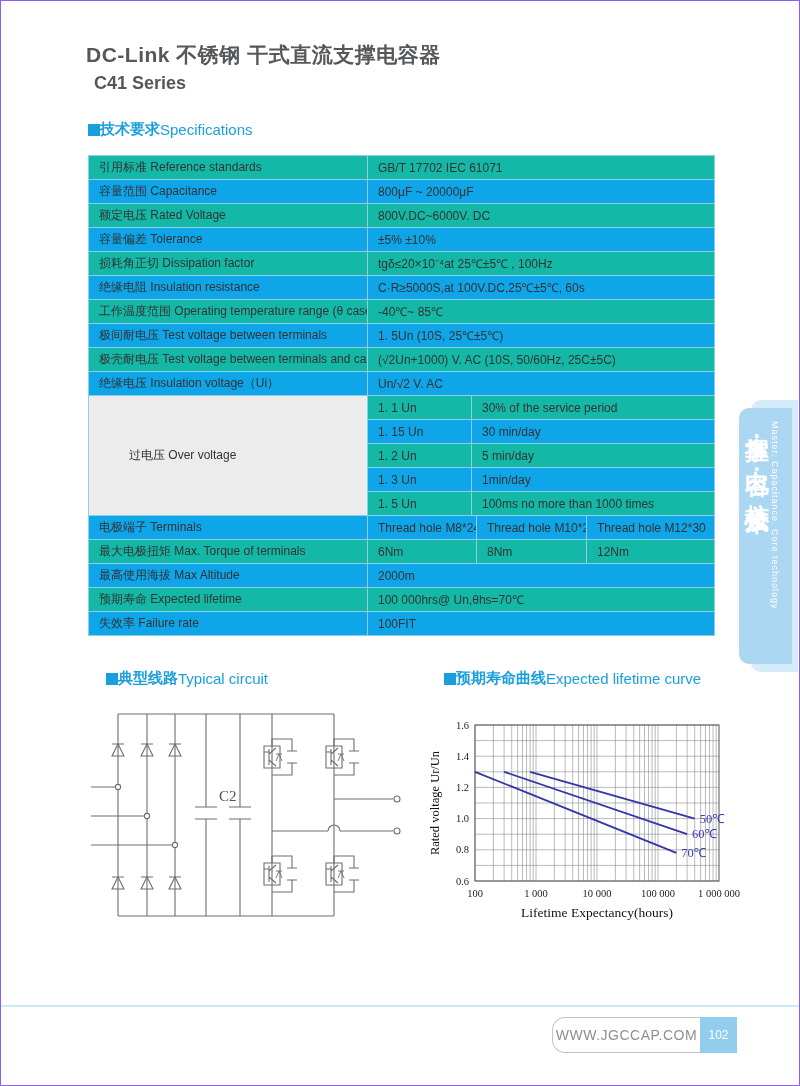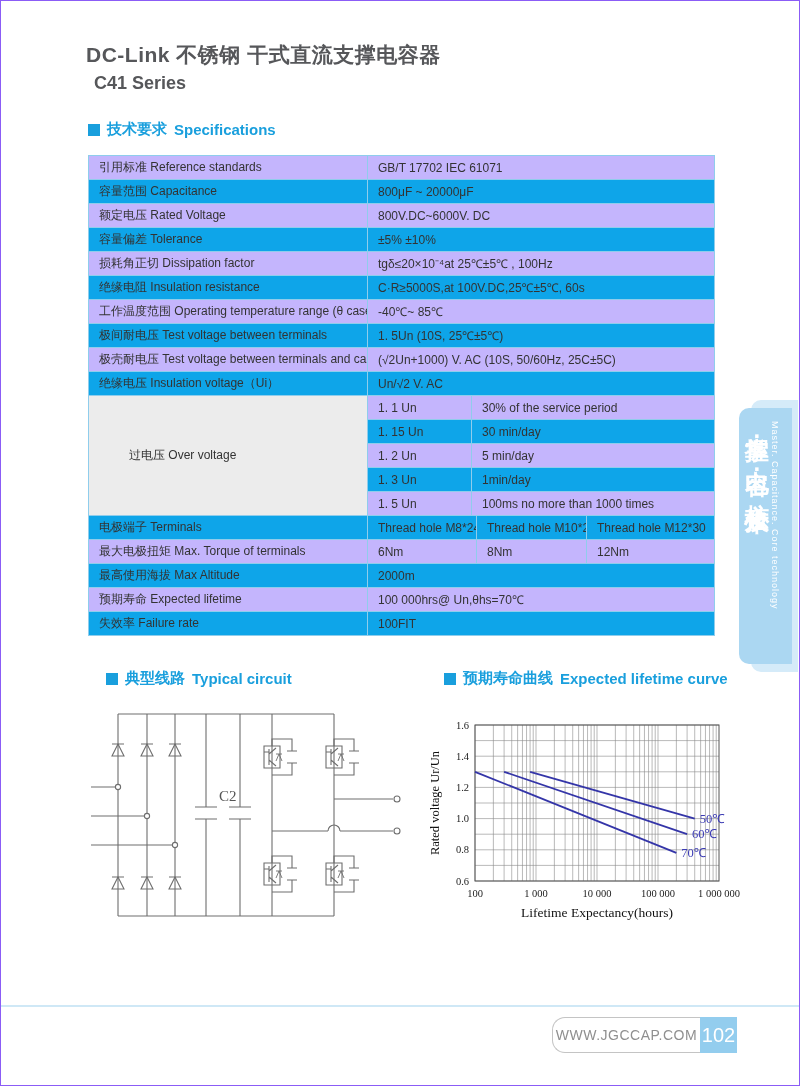--- a/index.html
+++ b/index.html
@@ -3,51 +3,51 @@
 <meta charset="utf-8">
 <style>
   html,body{margin:0;padding:0;background:#fff;}
   .page{position:relative;width:798px;height:1084px;border:1px solid #8b5cf6;background:#fff;overflow:hidden;
         font-family:"Liberation Sans",sans-serif;color:#333;}
   
   .title-block{position:absolute;left:85px;top:40px;color:#56575a;}
   .title-line1{font-size:21px;font-weight:bold;letter-spacing:0.5px;}
   .title-line2{font-size:18px;font-weight:bold;margin-top:4px;margin-left:8px;}
   
-  .sec-head{position:absolute;font-size:15px;color:#199fdd;display:flex;align-items:center;gap:7px;}
+  .sec-head{position:absolute;font-size:15px;color:#199fdd;display:flex;align-items:center;}
   .sec-bullet{width:12px;height:12px;background:#199fdd;flex:0 0 auto;}
   .sec-zh{font-weight:bold;}
-  .sec-en{font-weight:bold;}
+  .sec-en{font-weight:normal;}
   
   #spec-table{position:absolute;left:87px;top:154px;border-collapse:collapse;table-layout:fixed;width:626px;
               font-size:12px;color:#333;}
   #spec-table td{border:1px solid #8fcdec;height:23px;padding:0 6px 0 10px;vertical-align:middle;
                  overflow:hidden;white-space:nowrap;}
-  #spec-table tr.g td{background:#c4b5fd;}
+  #spec-table tr.g td{background:#14b8a6;}
   #spec-table tr.w td{background:#0ea5e9;}
   #spec-table td.ov{background:#ececec !important;padding-left:40px;}
   
   .circuit-svg{position:absolute;left:78px;top:698px;}
   .chart-svg{position:absolute;left:425px;top:700px;}
   
   .tab-back{position:absolute;left:750px;top:399px;width:47px;height:272px;background:#d5ebf9;
             border-radius:10px 0 0 10px;}
   .tab-front{position:absolute;left:738px;top:407px;width:53px;height:256px;background:#abd7f2;
              border-radius:10px 0 0 10px;}
   .tab-zh{position:absolute;left:743px;top:417px;height:240px;writing-mode:vertical-rl;text-orientation:upright;
           color:#ffffff;font-size:24px;font-weight:bold;letter-spacing:2px;line-height:26px;}
   .tab-en{position:absolute;left:769px;top:420px;height:236px;writing-mode:vertical-rl;text-orientation:mixed;
           color:#ffffff;font-size:9px;letter-spacing:1px;}
   
   .footer-line{position:absolute;left:0;top:1004px;width:798px;height:2px;background:#cfe8f6;}
   .footer-pill{position:absolute;left:551px;top:1016px;height:36px;display:flex;align-items:stretch;}
   .footer-site{width:147px;background:#fff;border:1px solid #c4c4c4;border-right:none;
                border-radius:13px 0 0 13px;display:flex;align-items:center;justify-content:center;
                color:#8f8f8f;font-size:14px;letter-spacing:0.5px;}
-  .footer-num{width:37px;background:#93cdee;color:#fff;font-size:20px;display:flex;align-items:center;
+  .footer-num{width:37px;background:#93cdee;color:#fff;font-size:12px;display:flex;align-items:center;
               justify-content:center;}
 </style>
 </head>
 <body>
 
 <div class="page">
 
   <div class="title-block">
     <div class="title-line1">DC-Link 不锈钢 干式直流支撑电容器</div>
     <div class="title-line2">C41 Series</div>

